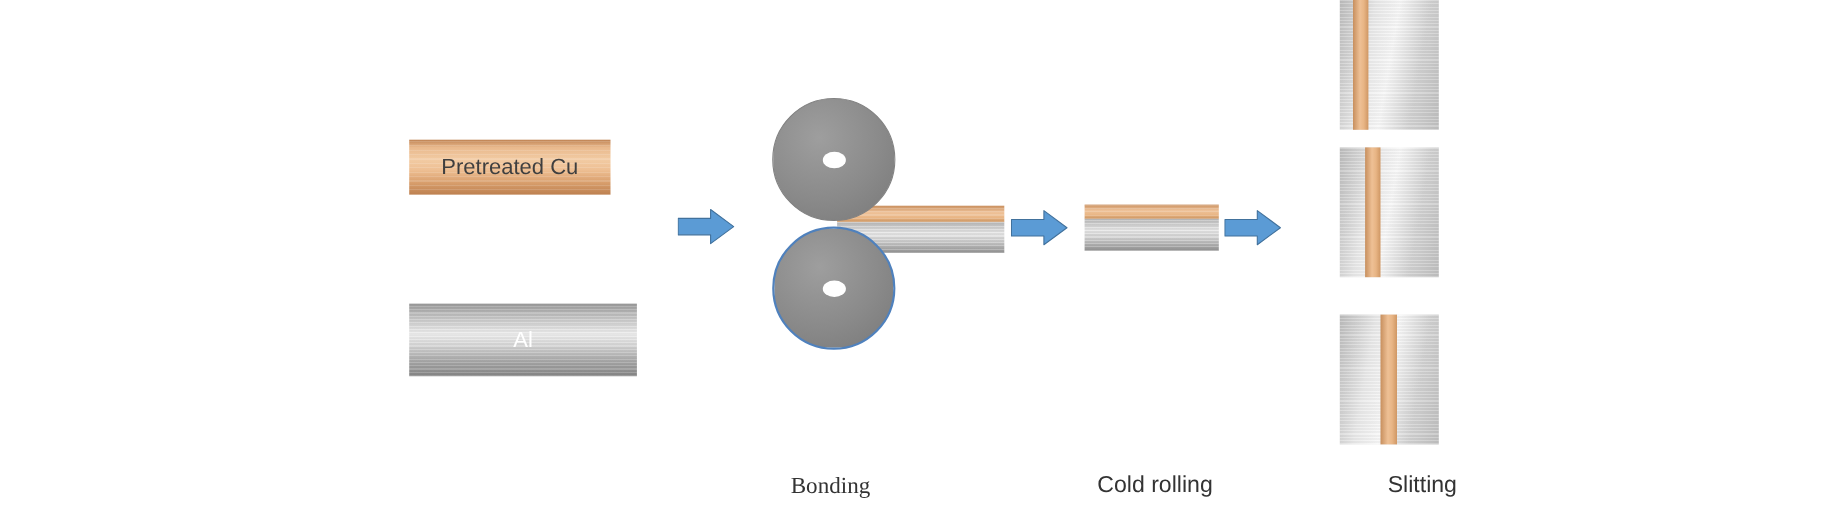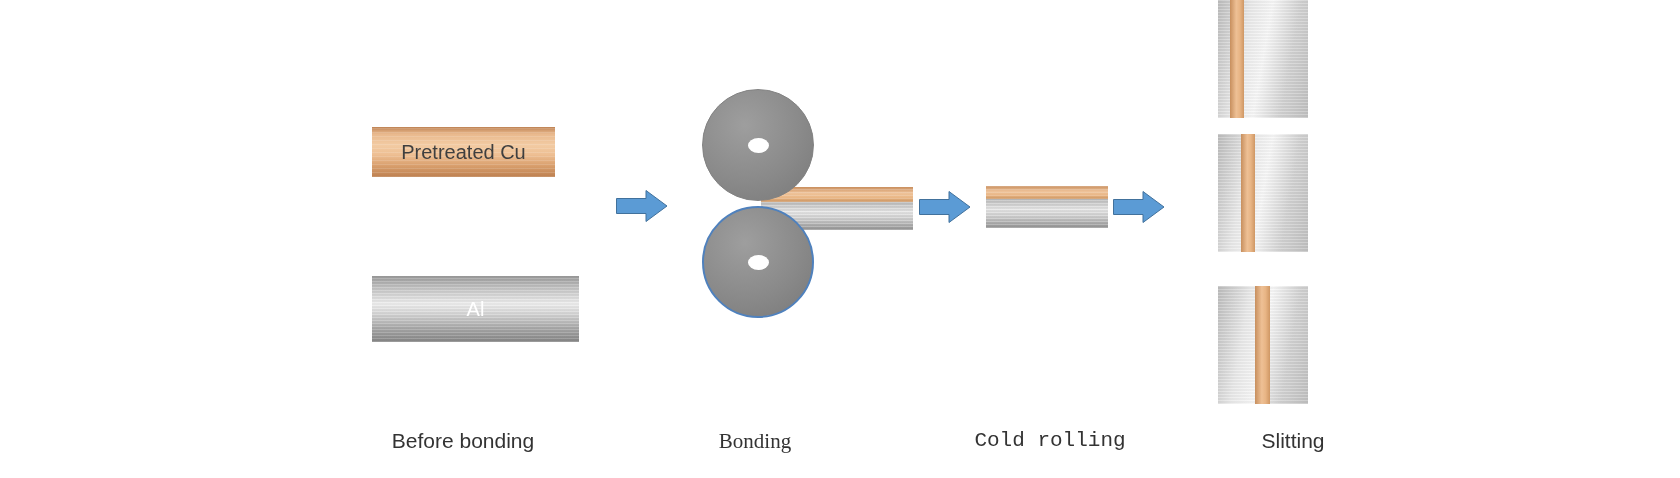--- a/index.html
+++ b/index.html
@@ -90,21 +90,21 @@
   .panel-2 .panel-stripe{left:23px;}
   .panel-3 .panel-stripe{left:37px; width:15px;}
 
   
   .stage-label{
     position:absolute; top:429px; transform:translateX(-50%);
     font-size:21px; color:var(--label-text,#333); white-space:nowrap;
   }
   .stage-label-1{left:463px;}
   .stage-label-2{left:755px;font-family:Liberation Serif, serif;}
-  .stage-label-3{left:1050px;font-family:Liberation Mono, monospace;}
+  .stage-label-3{left:1050px;}
   .stage-label-4{left:1293px;}
 </style>
 </head>
 <body>
 
 <div class="canvas">
 
   <div class="cu-bar">
     <span class="bar-label dark">Pretreated Cu</span>
   </div>
@@ -143,18 +143,17 @@
   <div class="panel panel-1">
     <div class="panel-stripe"></div>
   </div>
   <div class="panel panel-2">
     <div class="panel-stripe"></div>
   </div>
   <div class="panel panel-3">
     <div class="panel-stripe"></div>
   </div>
 
-  <div class="stage-label stage-label-1">Before bonding</div>
   <div class="stage-label stage-label-2">Bonding</div>
   <div class="stage-label stage-label-3">Cold rolling</div>
   <div class="stage-label stage-label-4">Slitting</div>
 
 </div>
 
 </body></html>

